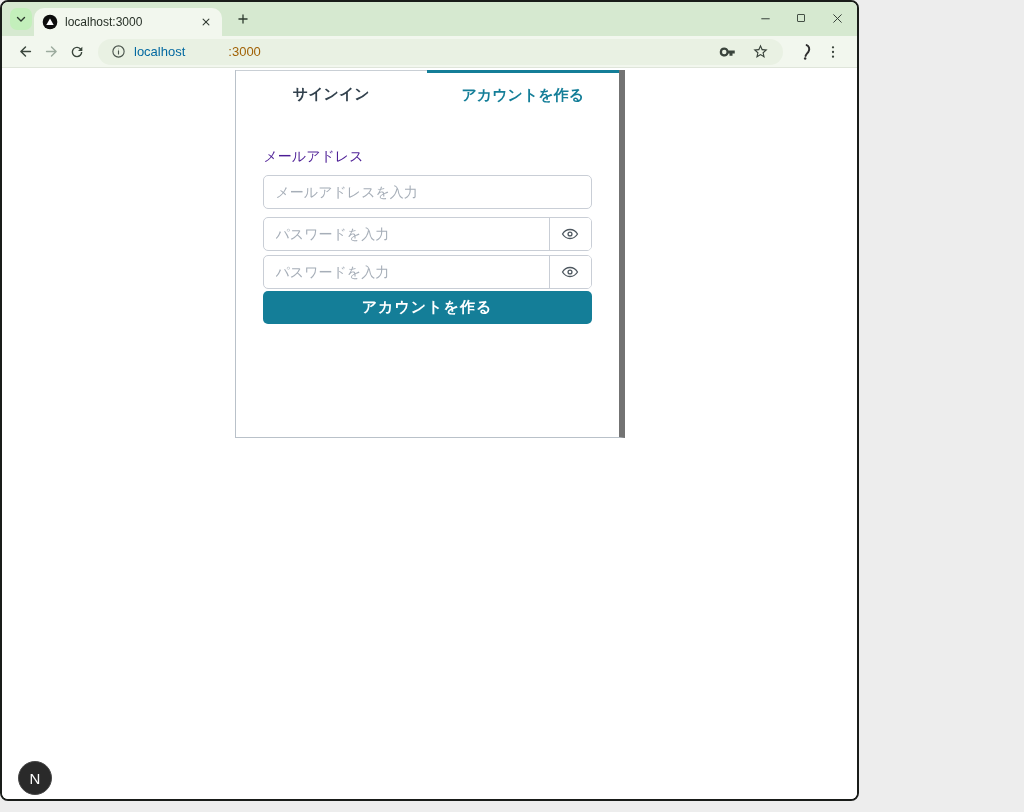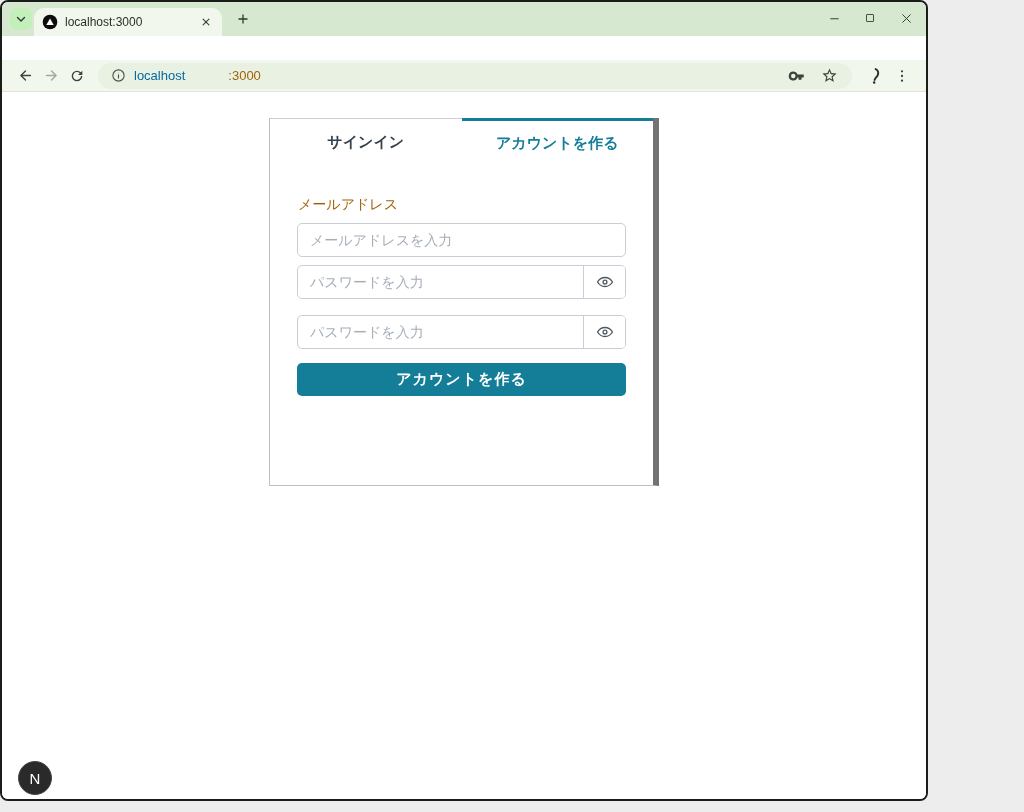--- a/index.html
+++ b/index.html
@@ -5,27 +5,26 @@
   * { margin:0; padding:0; box-sizing:border-box; }
   html,body { width:1024px; height:812px; }
   body {
     font-family:"Liberation Sans","DejaVu Sans",sans-serif;
     background:#ededed;
     position:relative;
     overflow:hidden;
   }
   
   .window {
-    position:absolute; top:0; left:0; width:928px; height:801px;
+    position:absolute; top:0; left:0; width:859px; height:801px;
     border:2px solid #191c19;
     border-radius:8px;
     overflow:hidden;
     display:flex; flex-direction:column;
     background:#fff;
-    gap:24px;
   }
   
   .tabstrip {
     height:34px; background:#d6e9d0; flex:0 0 34px;
     display:flex; align-items:flex-end; position:relative;
   }
   .tab-search-btn {
     position:absolute; left:8px; top:6px; width:22px; height:22px;
     border-radius:7px; background:#c3efbb;
     display:flex; align-items:center; justify-content:center; cursor:pointer;
@@ -75,32 +74,32 @@
   }
   .card-tabs { display:flex; height:48px; }
   .card-tab {
     flex:1; display:flex; align-items:center; justify-content:center;
     font-size:15px; font-weight:bold; cursor:pointer;
     border-top:1px solid #c9cfd5; color:#32414d;
   }
   .card-tab.active { border-top:3px solid #147e98; color:#147e98; }
   .card-body { padding:30px 27px 0; }
   .field-label {
-    display:block; font-size:14px; font-weight:500; color:#a16207;
+    display:block; font-size:14px; font-weight:500; color:#4c1d95;
     margin:0 0 9px 1px;
   }
   .text-input {
     width:100%; height:34px; border:1px solid #c9ced6; border-radius:5px;
     padding:0 12px; font-size:14px; color:#333; outline:none;
     font-family:"Liberation Sans","DejaVu Sans",sans-serif;
     margin-bottom:8px; background:#fff;
   }
   .input-group {
     display:flex; height:34px; border:1px solid #c9ced6; border-radius:5px;
-    margin-bottom:16px; overflow:hidden; background:#fff;
+    margin-bottom:4px; overflow:hidden; background:#fff;
   }
   .input-group input {
     flex:1; border:none; outline:none; padding:0 12px; font-size:14px; color:#333;
     font-family:"Liberation Sans","DejaVu Sans",sans-serif; background:transparent;
   }
   .eye-btn {
     flex:0 0 42px; border:none; border-left:1px solid #c9ced6; background:#fff;
     display:flex; align-items:center; justify-content:center; cursor:pointer;
   }
   ::placeholder { color:#a6aeb8; opacity:1; }

